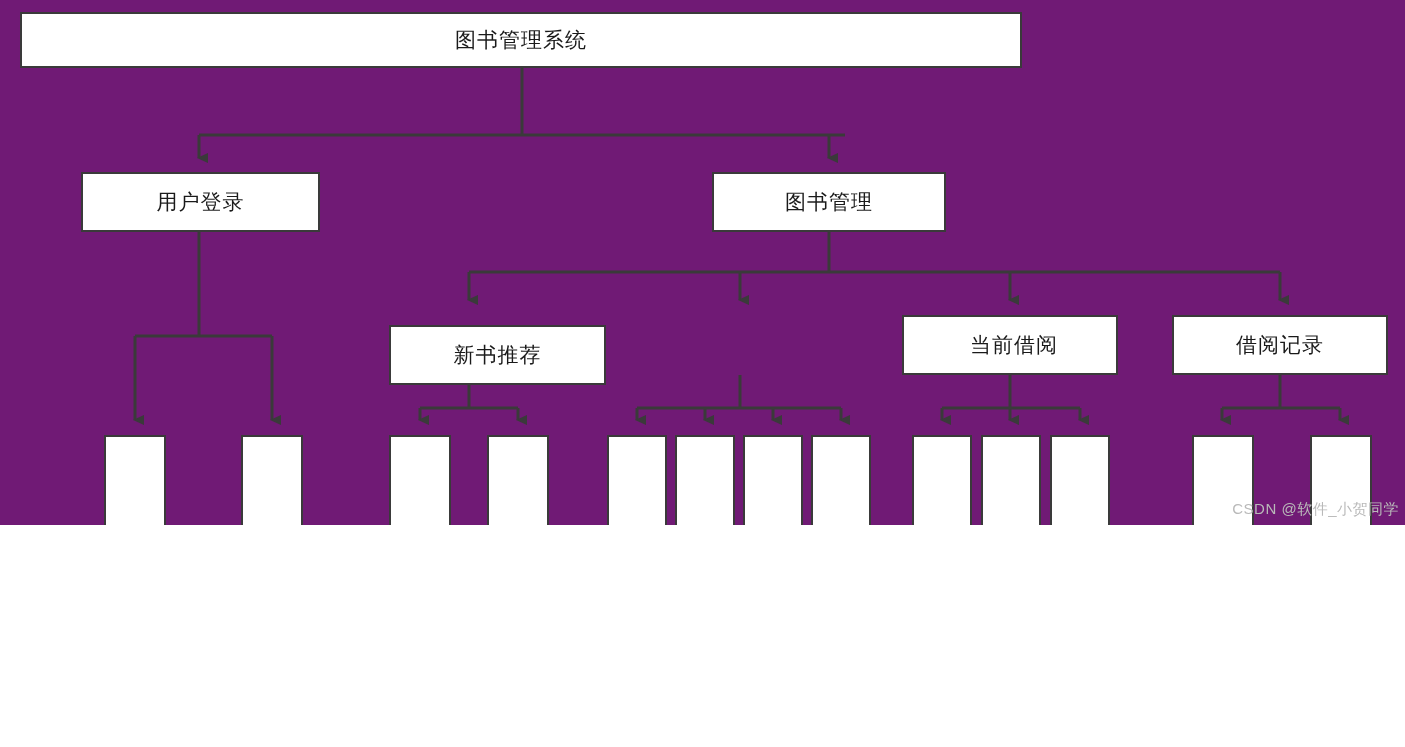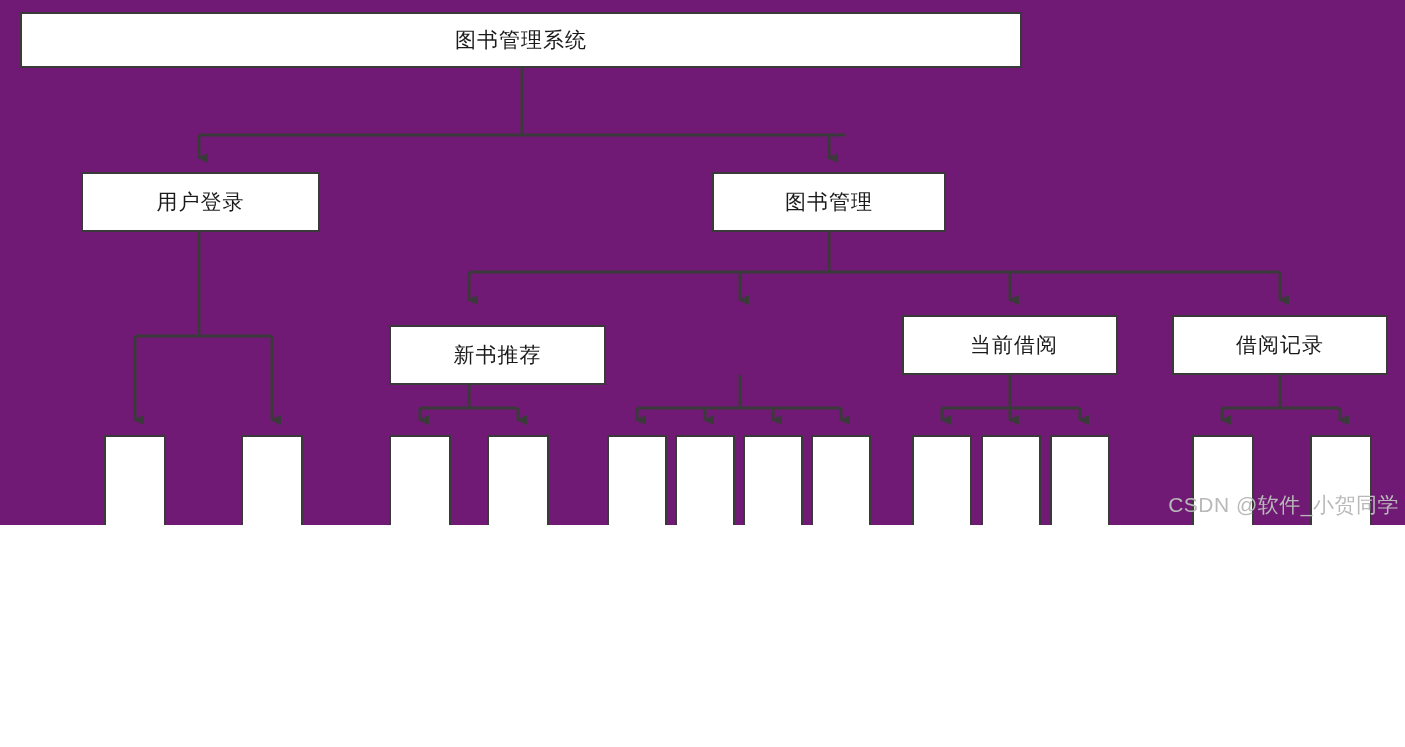--- a/index.html
+++ b/index.html
@@ -51,21 +51,21 @@
     writing-mode: vertical-rl;
     text-orientation: upright;
     -webkit-writing-mode: vertical-rl;
     white-space: nowrap;
     max-height: 100%;
   }
   .watermark {
     position: absolute;
     right: 6px;
     bottom: 6px;
-    font-size: 21px;
+    font-size: 15px;
     color: #b9b9b9;
     white-space: nowrap;
     letter-spacing: 0.5px;
   }
 </style>
 </head>
 <body>
 
 <div id="canvas">
 

